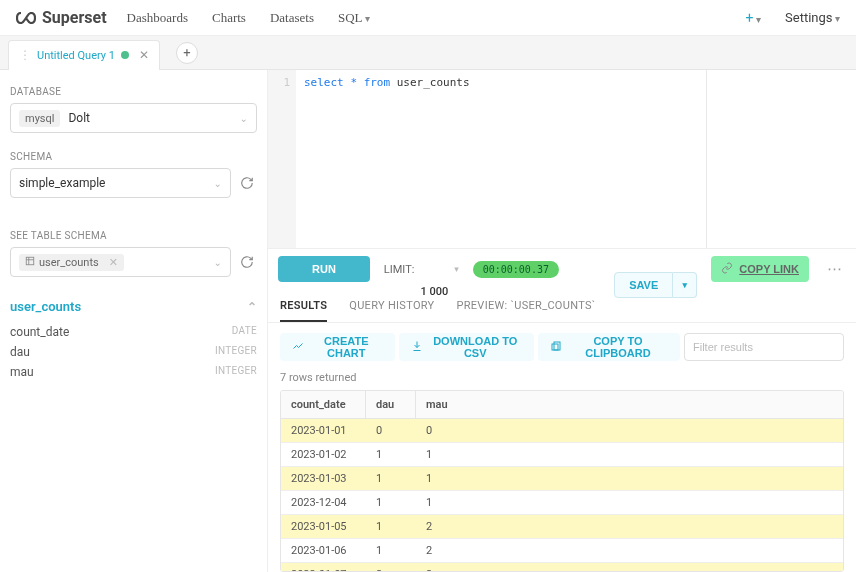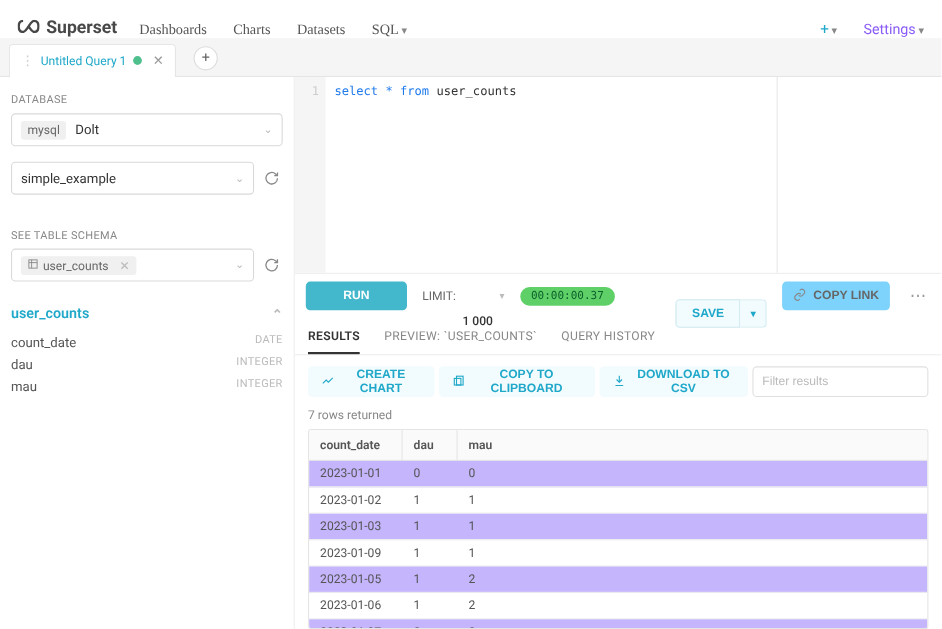--- a/index.html
+++ b/index.html
@@ -1,25 +1,25 @@
 <!DOCTYPE html>
 <html><head>
 <meta charset="utf-8">
 <style>
 * { box-sizing: border-box; margin: 0; padding: 0; }
 body { font-family: -apple-system, BlinkMacSystemFont, "Segoe UI", Roboto, Helvetica, Arial, sans-serif; font-size: 12px; color: #333; background: #fff; width: 856px; height: 572px; overflow: hidden; }
-.topnav { display: flex; align-items: flex-end; height: 36px; padding: 0 16px; border-bottom: 1px solid #eee; }
+.topnav { display: flex; align-items: center; height: 36px; padding: 0 16px; border-bottom: 1px solid #eee; }
 .logo { display: flex; align-items: center; font-weight: 700; font-size: 16px; color: #484848; margin-right: 20px; }
 .logo-icon { font-size: 18px; margin-right: 6px; }
 .nav-link { font-size: 13px; color: #555; margin-right: 24px; cursor: pointer; font-family: Liberation Serif, serif; }
 .nav-link.dd::after { content: " ▾"; font-size: 10px; color: #888; }
 .nav-spacer { flex: 1; }
 .plus { color: #1fa8c9; font-size: 14px; margin-right: 24px; cursor: pointer; }
 .plus::after { content: " ▾"; font-size: 10px; color: #888; }
-.settings { font-size: 13px; color: #8b5cf6; cursor: pointer; }
+.settings { font-size: 13px; color: #404040; cursor: pointer; }
 .settings::after { content: " ▾"; font-size: 10px; color: #888; }
 .tabbar { height: 34px; background: #f5f5f5; border-bottom: 1px solid #e5e5e5; display: flex; align-items: center; padding-left: 8px; }
 .tab { display: flex; align-items: center; height: 30px; background: #fff; border: 1px solid #e5e5e5; border-bottom: none; border-radius: 4px 4px 0 0; padding: 0 10px; margin-top: 4px; font-size: 11px; }
 .tab .drag { color: #ccc; margin-right: 6px; font-size: 12px; }
 .tab .name { color: #1fa8c9; margin-right: 6px; }
 .tab .dot { width: 8px; height: 8px; border-radius: 50%; background: #4fc08d; margin-right: 10px; }
 .tab .close { color: #999; cursor: pointer; font-size: 12px; }
 .addtab { margin-left: 16px; width: 22px; height: 22px; border-radius: 50%; background: #fff; border: 1px solid #ddd; display: flex; align-items: center; justify-content: center; color: #666; font-size: 13px; cursor: pointer; }
 .main { display: flex; height: calc(572px - 36px - 34px); }
 .sidebar { width: 268px; padding: 12px 10px 12px 10px; border-right: 1px solid #eee; overflow: hidden; }
@@ -49,38 +49,38 @@
 .btn { height: 26px; border-radius: 4px; border: none; display: inline-flex; align-items: center; padding: 0 14px; font-size: 11px; font-weight: 600; cursor: pointer; text-align: center; }
 .btn-run { background: #43b7cc; color: #fff; padding: 0 34px; }
 .limit { font-size: 11px; color: #666; display: flex; align-items: center; gap: 6px; }
 .limit-val { color: #333; font-weight: 500; margin-top: 44px; }
 .limit .chev { color: #bbb; font-size: 9px; }
 .time-badge { background: #5fd068; color: #0d5f2b; font-family: Menlo, Consolas, monospace; font-size: 10px; padding: 3px 10px; border-radius: 10px; }
 .tool-spacer { flex: 1; }
 .save-group { display: flex; margin-top: 32px; }
 .btn-save { background: #f2fbfd; color: #1fa8c9; border: 1px solid #cde8ef; border-radius: 4px 0 0 4px; }
 .btn-save-dd { background: #f2fbfd; color: #1fa8c9; border: 1px solid #cde8ef; border-left: none; border-radius: 0 4px 4px 0; width: 24px; justify-content: center; padding: 0; font-size: 9px; }
-.btn-copy { background: #7dd3fc; color: #666; padding: 0 10px; gap: 6px; }
+.btn-copy { background: #86efac; color: #666; padding: 0 10px; gap: 6px; text-decoration: underline; }
 .more { color: #999; font-size: 15px; cursor: pointer; padding: 0 4px; }
 .rtabs { display: flex; gap: 22px; padding: 4px 12px 0 12px; border-bottom: 1px solid #eee; font-size: 11px; color: #888; }
 .rtab { padding: 6px 0 8px 0; cursor: pointer; border-bottom: 2px solid transparent; letter-spacing: 0.3px; }
 .rtab.active { color: #333; border-bottom-color: #333; font-weight: 600; }
 .actions { display: flex; align-items: center; gap: 4px; padding: 10px 12px; }
 .act { background: #f2fbfd; color: #1fa8c9; border: none; height: 28px; padding: 0 12px; border-radius: 4px; font-size: 11px; font-weight: 600; display: inline-flex; align-items: center; gap: 6px; cursor: pointer; }
 .filter { flex: 1; height: 28px; border: 1px solid #e0e0e0; border-radius: 4px; padding: 0 8px; font-size: 11px; color: #333; }
 .filter::placeholder { color: #bbb; }
 .rows-ret { font-size: 11px; color: #888; padding: 0 12px 6px 12px; }
 .table { border: 1px solid #e5e5e5; margin: 0 12px; border-radius: 3px; overflow: hidden; font-size: 11px; }
 .thead { display: flex; background: #fafafa; border-bottom: 1px solid #e5e5e5; }
 .th { padding: 7px 10px; font-weight: 600; color: #555; border-right: 1px solid #e5e5e5; }
 .th:last-child { border-right: none; }
 .c1 { width: 85px; } .c2 { width: 50px; } .c3 { flex: 1; }
 .tr { display: flex; border-bottom: 1px solid #eee; }
 .tr:last-child { border-bottom: none; }
-.tr.alt { background: #c4b5fd; }
+.tr.alt { background: #fef9c3; }
 .td { padding: 5px 10px; color: #555; }
 </style>
 </head>
 <body>
 
 <div class="topnav">
   <div class="logo">
     <span class="logo-icon">
       <svg width="20" height="12" viewBox="0 0 20 12">
           <path d="M5 1C2 1 1 3 1 6s1 5 4 5c2 0 3-2 5-5 2-3 3-5 5-5 3 0 4 2 4 5s-1 5-4 5c-2 0-3-2-5-5" fill="none" stroke="#484848" stroke-width="2.2"></path>
@@ -109,20 +109,21 @@
 
 <div class="main">
   <div class="sidebar">
     <div class="field-label">DATABASE</div>
     <div class="select">
       <span class="pill">mysql</span>
       <span>Dolt</span>
       <span class="chev">⌄</span>
     </div>
     <div class="sec-gap"></div>
+    <div class="field-label">SCHEMA</div>
     <div class="select-row">
       <div class="select">
         <span>simple_example</span>
         <span class="chev">⌄</span>
       </div>
       <span class="reload">
         <svg width="14" height="14" viewBox="0 0 24 24" fill="none" stroke="#888" stroke-width="2">
             <path d="M21 12a9 9 0 1 1-3-6.7L21 8"></path>
             <path d="M21 3v5h-5"></path>
           </svg>
@@ -205,46 +206,46 @@
               <path d="M14 11a5 5 0 0 0-7 0l-3 3a5 5 0 0 0 7 7l1-1"></path>
             </svg>
         </span>
         <span>COPY LINK</span>
       </button>
       <span class="more">⋯</span>
     </div>
 
     <div class="rtabs">
       <div class="rtab active">RESULTS</div>
+      <div class="rtab">QUERY HISTORY</div>
       <div class="rtab">PREVIEW: `USER_COUNTS`</div>
-      <div class="rtab">QUERY HISTORY</div>
     </div>
 
     <div class="actions">
       <button class="act">
         <span><svg width="12" height="12" viewBox="0 0 24 24" fill="none" stroke="#1fa8c9" stroke-width="2">
               <polyline points="3 17 9 11 13 15 21 7"></polyline>
             </svg></span>
         <span>CREATE CHART</span>
-      </button>
-      <button class="act">
-        <span><svg width="12" height="12" viewBox="0 0 24 24" fill="none" stroke="#1fa8c9" stroke-width="2">
-              <rect x="8" y="4" width="12" height="16"></rect>
-              <rect x="4" y="8" width="12" height="12"></rect>
-            </svg></span>
-        <span>COPY TO CLIPBOARD</span>
       </button>
       <button class="act">
         <span><svg width="12" height="12" viewBox="0 0 24 24" fill="none" stroke="#1fa8c9" stroke-width="2">
               <path d="M12 3v12"></path>
               <path d="M7 10l5 5 5-5"></path>
               <path d="M5 21h14"></path>
             </svg></span>
         <span>DOWNLOAD TO CSV</span>
       </button>
+      <button class="act">
+        <span><svg width="12" height="12" viewBox="0 0 24 24" fill="none" stroke="#1fa8c9" stroke-width="2">
+              <rect x="8" y="4" width="12" height="16"></rect>
+              <rect x="4" y="8" width="12" height="12"></rect>
+            </svg></span>
+        <span>COPY TO CLIPBOARD</span>
+      </button>
       <input class="filter" placeholder="Filter results" style="">
     </div>
 
     <div class="rows-ret">7 rows returned</div>
 
     <div class="table">
       <div class="thead">
         <div class="th c1">count_date</div>
         <div class="th c2">dau</div>
         <div class="th c3">mau</div>
@@ -258,21 +259,21 @@
           <div class="td c1">2023-01-02</div>
           <div class="td c2">1</div>
           <div class="td c3">1</div>
         </div>
       <div class="tr alt">
           <div class="td c1">2023-01-03</div>
           <div class="td c2">1</div>
           <div class="td c3">1</div>
         </div>
       <div class="tr">
-          <div class="td c1">2023-01-09</div>
+          <div class="td c1">2023-12-04</div>
           <div class="td c2">1</div>
           <div class="td c3">1</div>
         </div>
       <div class="tr alt">
           <div class="td c1">2023-01-05</div>
           <div class="td c2">1</div>
           <div class="td c3">2</div>
         </div>
       <div class="tr">
           <div class="td c1">2023-01-06</div>

